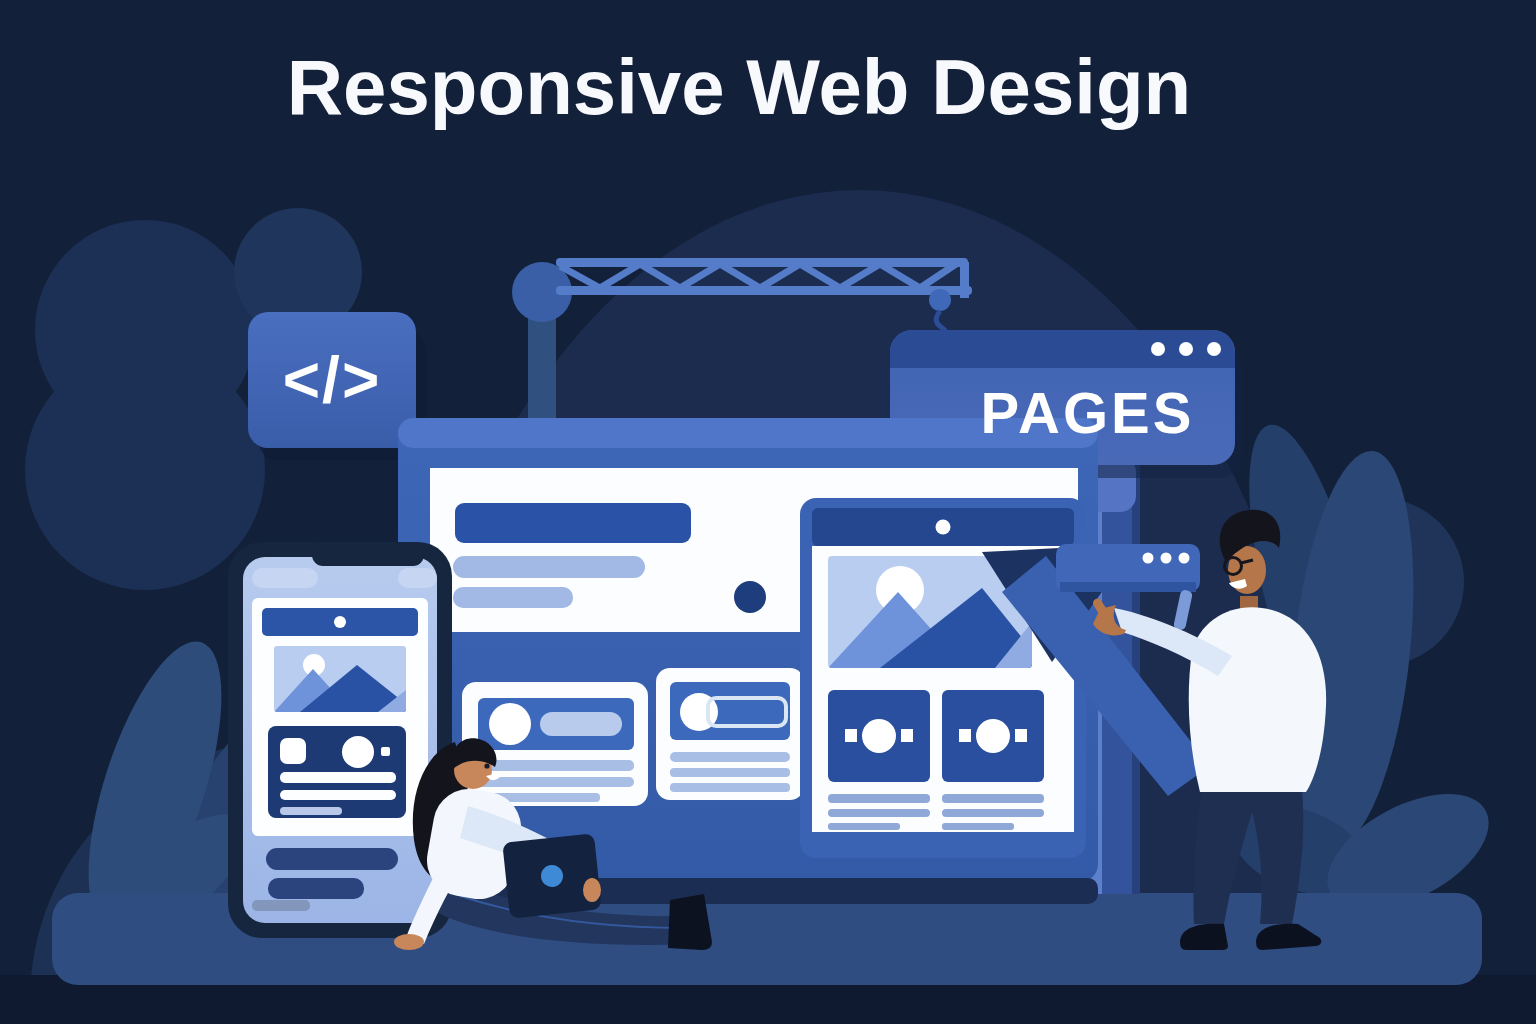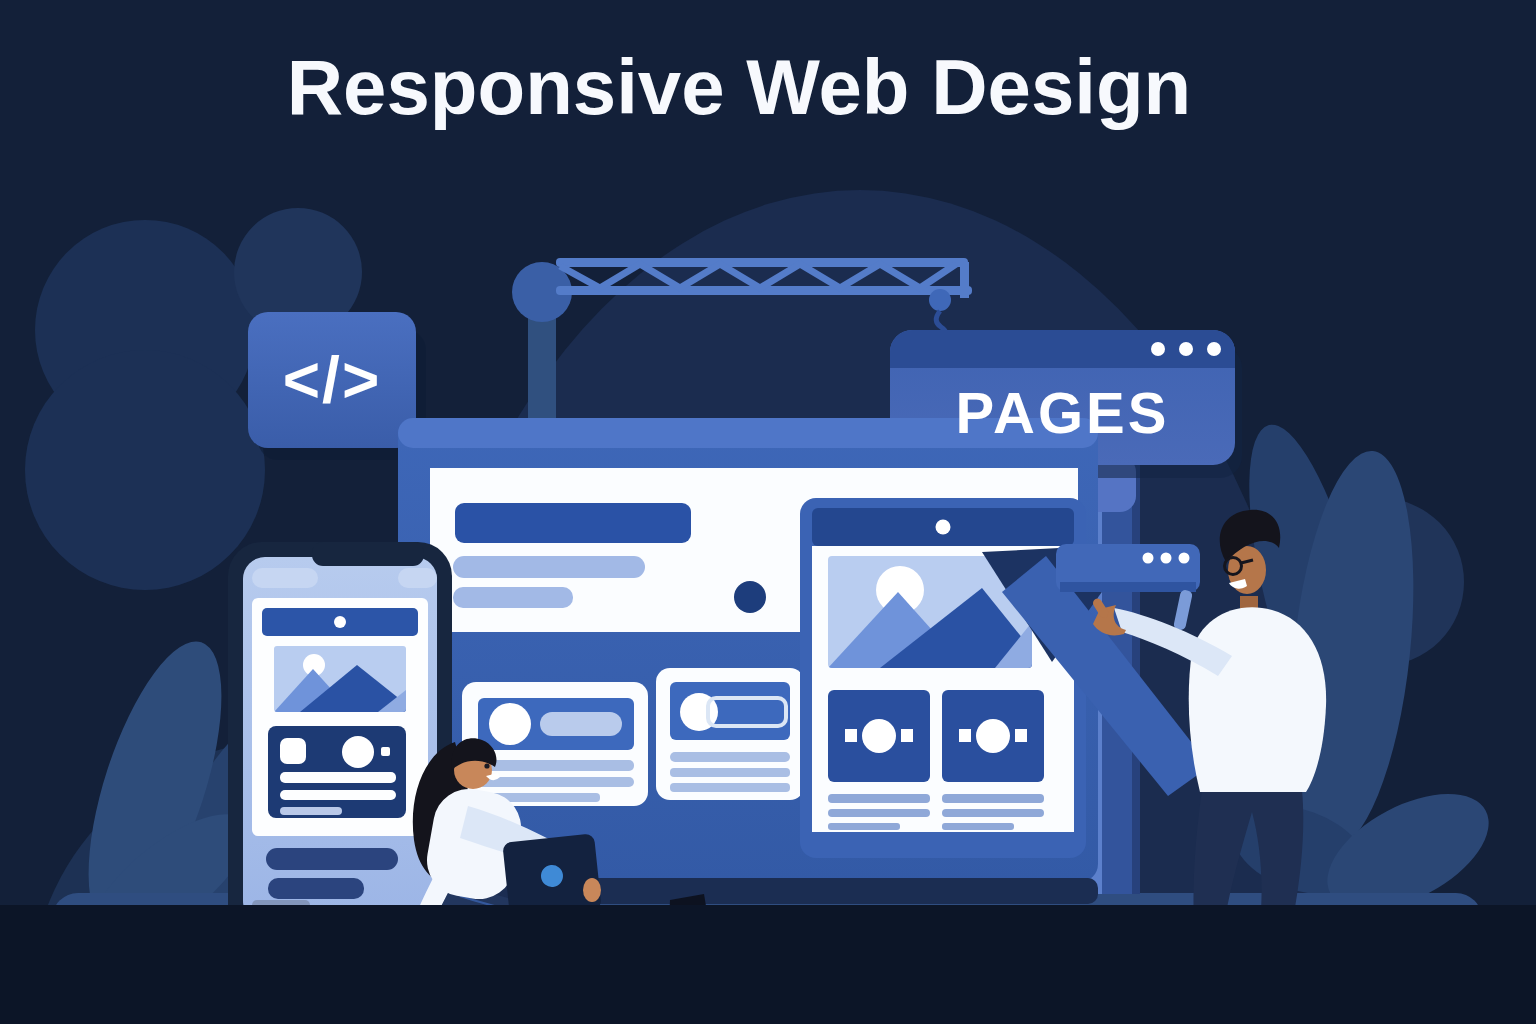--- a/index.html
+++ b/index.html
@@ -1,25 +1,25 @@
 <!DOCTYPE html>
 <html><head>
 <meta charset="utf-8">
 <style>
   html,body{margin:0;padding:0;background:#0c1527;}
-  #canvas{position:relative;width:1536px;height:905px;overflow:hidden;
+  #canvas{position:relative;width:1536px;height:1024px;overflow:hidden;
           background:#132039;font-family:"Liberation Sans",sans-serif;}
   #scene{position:absolute;inset:0;}
   .overlay{position:absolute;color:#f8fafd;}
   #main-title{left:0;top:42px;width:1478px;text-align:center;
     font-size:78px;font-weight:600;letter-spacing:0px;color:#f7f9fd;}
   #code-glyph{left:248px;top:312px;width:168px;height:136px;
     display:flex;align-items:center;justify-content:center;
     font-size:64px;font-weight:600;color:#ffffff;letter-spacing:2px;}
-  #pages-label{left:890px;top:362px;width:345px;height:100px;
+  #pages-label{left:915px;top:362px;width:345px;height:100px;
     display:flex;align-items:center;justify-content:center;
     font-size:58px;font-weight:700;letter-spacing:3px;color:#ffffff;}
 </style>
 </head>
 <body>
 
 <div id="canvas">
 
 <svg id="scene" viewBox="0 0 1536 1024">
   <defs>

